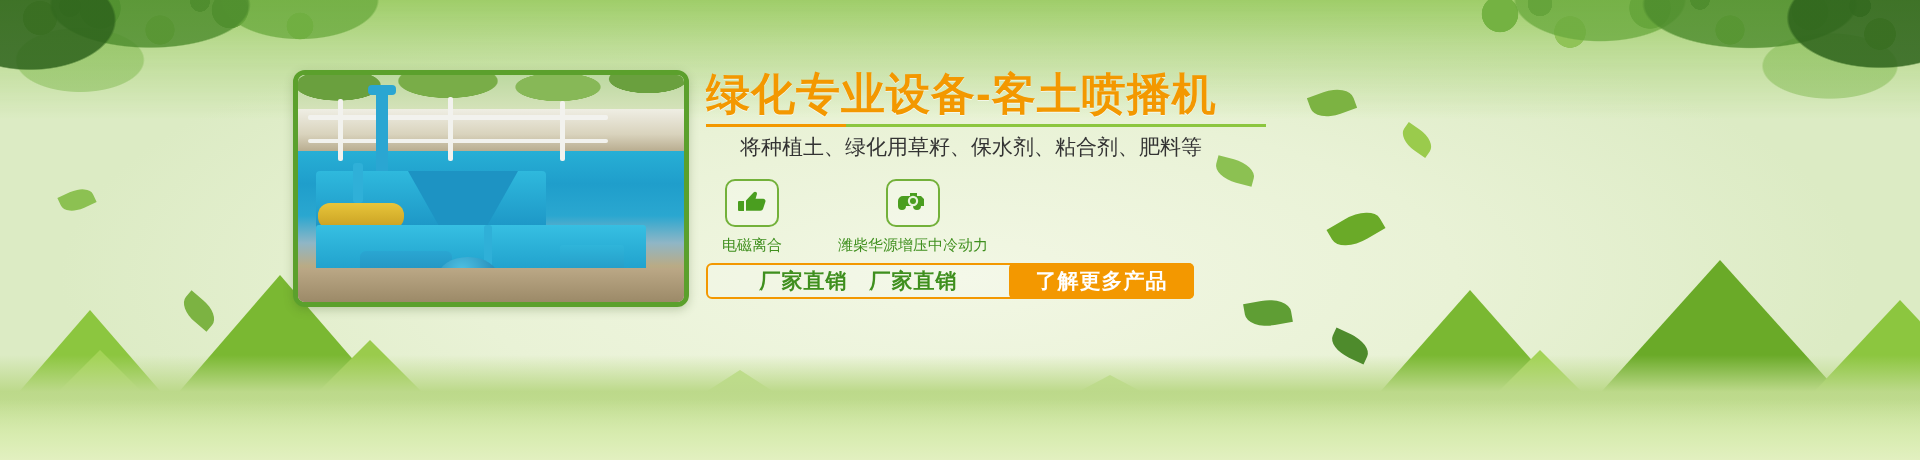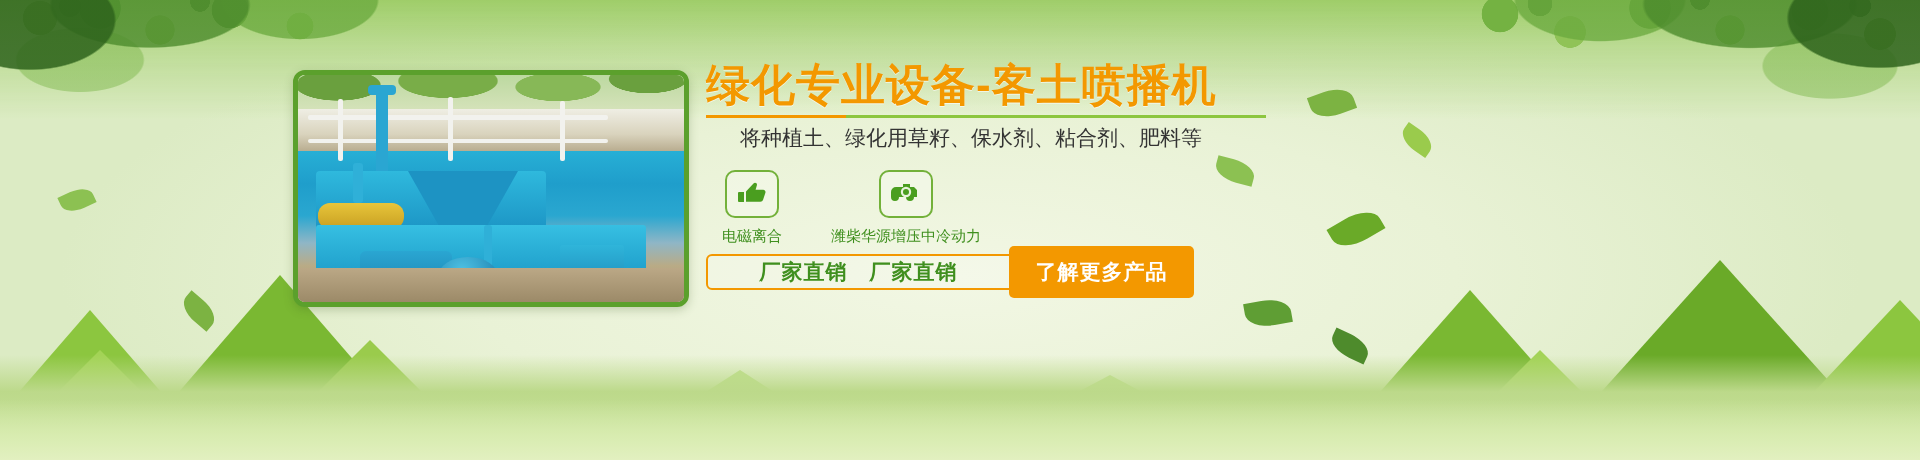--- a/index.html
+++ b/index.html
@@ -122,39 +122,39 @@
   .ph-pump{position:absolute;left:140px;top:182px;width:60px;height:40px;border-radius:50%;
     background:radial-gradient(circle at 40% 35%,#4fc2e4,#1b7fae);}
   .ph-pipe{position:absolute;background:#2fb0d8;border-radius:3px;}
   .ph-box{position:absolute;left:262px;top:170px;width:64px;height:42px;
     background:linear-gradient(180deg,#2fb5da,#1d8cbb);border-radius:3px;}
   .ph-ground{position:absolute;left:0;bottom:0;width:100%;height:34px;
     background:linear-gradient(180deg,#bba886,#9c8a68);}
   .ph-post{position:absolute;background:#2aa6d2;}
 
   
-  .content{position:absolute;left:706px;top:61px;width:570px;}
+  .content{position:absolute;left:706px;top:70px;width:570px;}
   .title{
     font-family:"Liberation Sans","DejaVu Sans",sans-serif;
     font-size:44px;font-weight:bold;color:#f39800;letter-spacing:1px;
     line-height:1.08;white-space:nowrap;
     text-shadow:0 1px 0 rgba(255,255,255,.6);
   }
   .divider{
     margin-top:6px;width:560px;height:3px;
     background:linear-gradient(90deg,#f39800 0%,#f39800 25%,#8cc63f 25%,#8cc63f 100%);
   }
   .subtitle{
     margin-top:8px;font-size:21px;color:#333333;line-height:1.34;
     font-family:Liberation Mono, monospace;
     margin-left:34px;
   }
 
   
-  .features{margin-top:16px;display:flex;align-items:flex-start;gap:8px;}
+  .features{margin-top:16px;display:flex;align-items:flex-start;gap:15px;}
   .feature{display:flex;flex-direction:column;align-items:center;}
   .f1{width:92px;}
   .f2{width:170px;}
   .f3{width:200px;}
   .ficon{
     width:50px;height:44px;border:2px solid #73b13a;border-radius:10px;
     background:rgba(255,255,255,.25);
     display:flex;align-items:center;justify-content:center;
   }
   .flabel{margin-top:9px;font-size:15px;color:#3f8f1e;white-space:nowrap;}
@@ -164,21 +164,21 @@
     margin-top:8px;width:488px;height:36px;
     border:2px solid #f39800;border-radius:6px;
     display:flex;align-items:center;background:rgba(255,255,255,.18);
     box-sizing:border-box;
   }
   .cta-text{
     flex:1;display:flex;align-items:center;justify-content:center;gap:22px;
     font-size:21px;font-weight:bold;color:#3f8f1e;letter-spacing:1px;
   }
   .cta-btn{
-    width:185px;height:52px;margin:-2px -2px -2px 0;
+    width:185px;height:36px;margin:-2px -2px -2px 0;
     background:#f39800;border-radius:5px;
     display:flex;align-items:center;justify-content:center;
     font-size:21px;font-weight:bold;color:#ffffff;letter-spacing:1px;
   }
 </style>
 </head>
 <body>
 
 <div class="banner">
 

